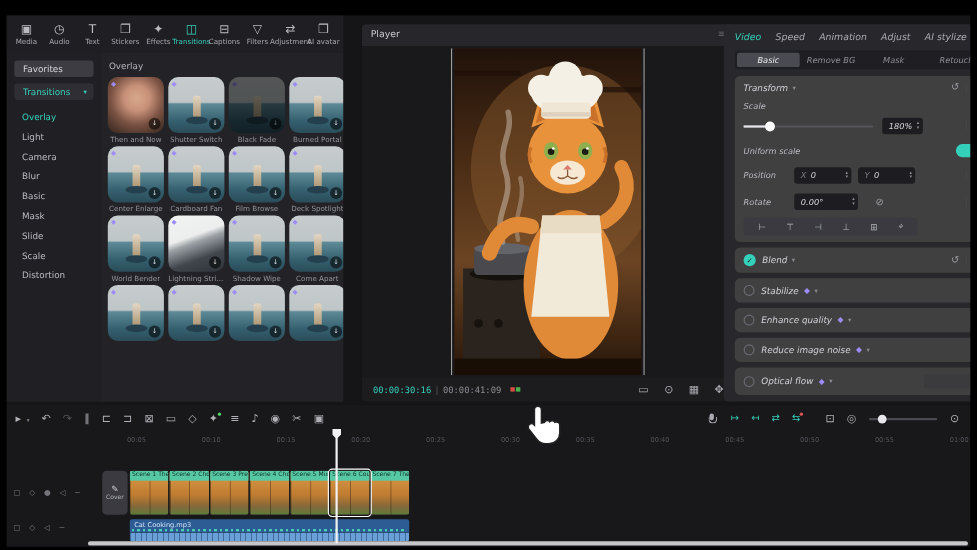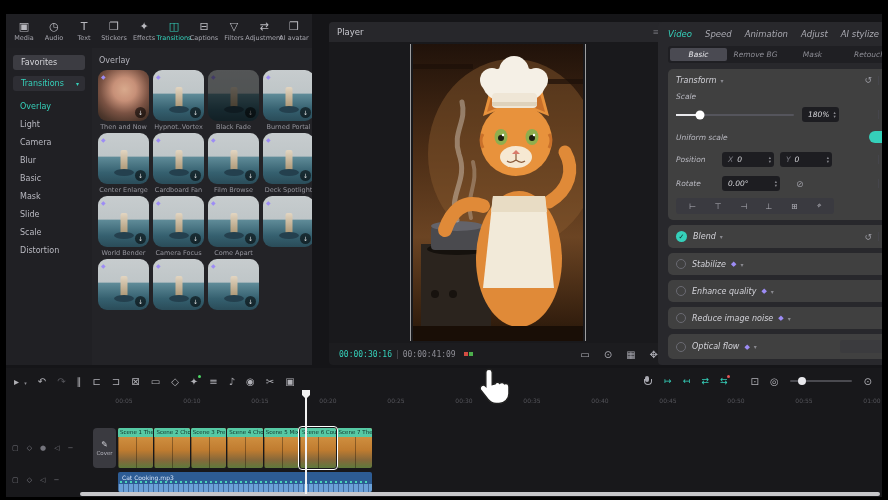--- a/index.html
+++ b/index.html
@@ -245,28 +245,28 @@
       <div class="lib-grid">
 
           <div class="cell">
             <div class="thumb face">
               <span class="gem">◆</span>
               <span class="dl">↓</span>
             </div>
             <div class="nm">Then and Now</div>
           </div>
 
-
-          <div class="cell">
-            <div class="thumb lh">
-              <span class="gem">◆</span>
-              <span class="dl">↓</span>
-            </div>
-            <div class="nm">Hypnot..Vortex</div>
-          </div>
+          <div class="cell">
+            <div class="thumb lh">
+              <span class="gem">◆</span>
+              <span class="dl">↓</span>
+            </div>
+            <div class="nm">Shutter Switch</div>
+          </div>
+
 
           <div class="cell">
             <div class="thumb dark">
               <span class="gem">◆</span>
               <span class="dl">↓</span>
             </div>
             <div class="nm">Black Fade</div>
           </div>
 
           <div class="cell">
@@ -312,29 +312,36 @@
           </div>
 
           <div class="cell">
             <div class="thumb lh">
               <span class="gem">◆</span>
               <span class="dl">↓</span>
             </div>
             <div class="nm">World Bender</div>
           </div>
 
-
-
-          <div class="cell">
-            <div class="thumb lh">
-              <span class="gem">◆</span>
-              <span class="dl">↓</span>
-            </div>
-            <div class="nm">Camera Focus</div>
-          </div>
+          <div class="cell">
+            <div class="thumb mountain">
+              <span class="gem">◆</span>
+              <span class="dl">↓</span>
+            </div>
+            <div class="nm">Lightning Strike</div>
+          </div>
+
+          <div class="cell">
+            <div class="thumb lh">
+              <span class="gem">◆</span>
+              <span class="dl">↓</span>
+            </div>
+            <div class="nm">Shadow Wipe</div>
+          </div>
+
 
           <div class="cell">
             <div class="thumb lh">
               <span class="gem">◆</span>
               <span class="dl">↓</span>
             </div>
             <div class="nm">Come Apart</div>
           </div>
 
           <div class="cell">

